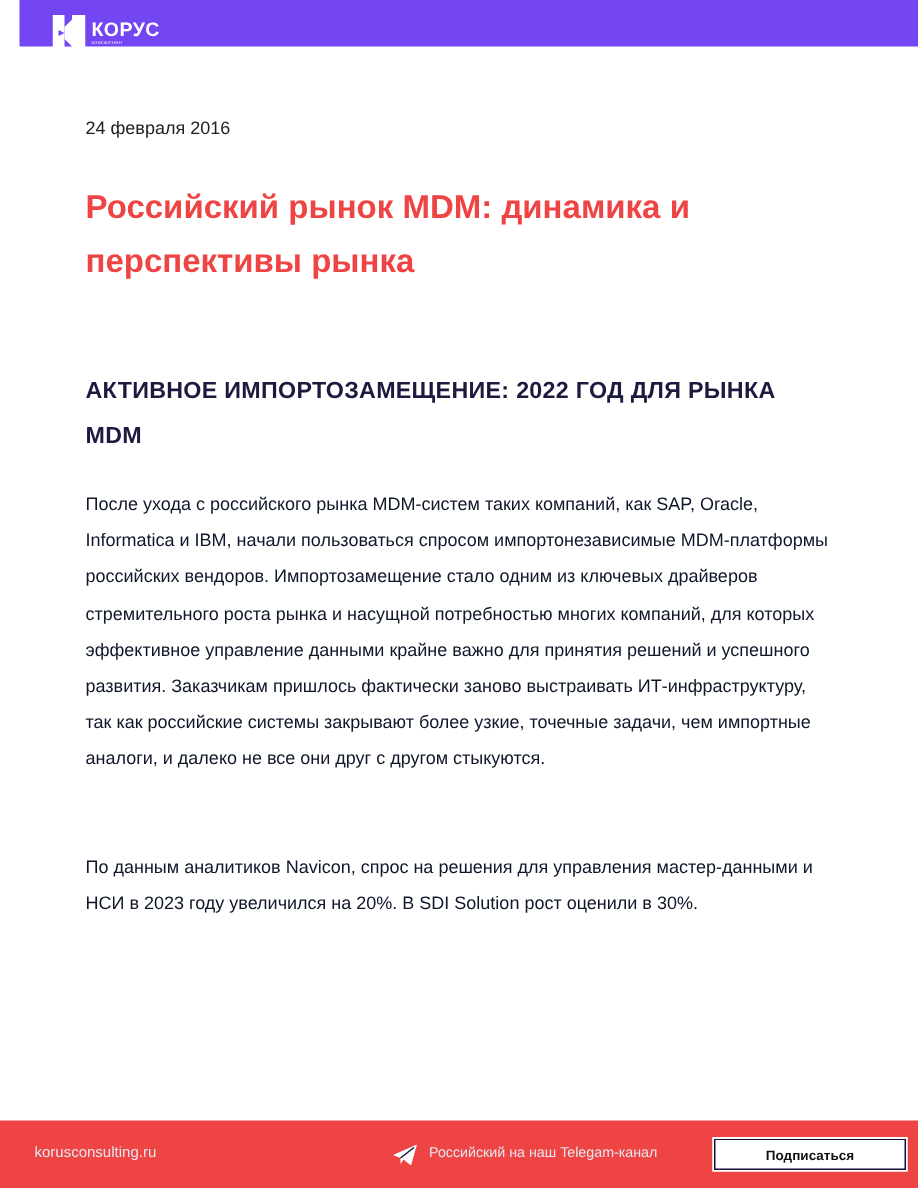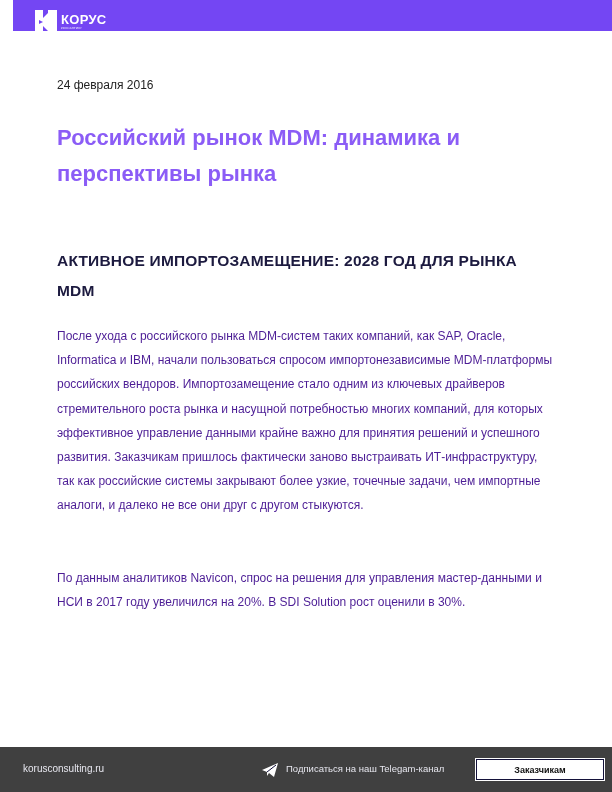--- a/index.html
+++ b/index.html
@@ -23,38 +23,38 @@
       display: flex; align-items: center; justify-content: center; margin-top: 26px;
     }
 
     .date {
       position: absolute; left: 57px; top: 78px;
       font-family: "Liberation Sans", sans-serif; font-size: 12px; color: #222;
     }
     .title {
       position: absolute; left: 57px; top: 120px; width: 500px;
       font-family: "Liberation Sans", sans-serif; font-weight: 700; font-size: 22px;
-      line-height: 36px; color: #8b5cf6;
+      line-height: 36px; color: #ef4444;
     }
     .section-heading {
       position: absolute; left: 57px; top: 246px; width: 470px;
       font-family: "Liberation Sans", sans-serif; font-weight: 700; font-size: 15.5px;
       line-height: 30px; color: #1c1a3f; letter-spacing: 0.2px;
     }
     .para {
       position: absolute; left: 57px; width: 500px;
       font-family: "Liberation Sans", sans-serif; font-size: 12px;
-      line-height: 24.2px; color: #4c1d95;
+      line-height: 24.2px; color: #0f172a;
     }
     .para1 { top: 324px; }
     .para2 { top: 566px; }
 
     .footer {
       position: absolute; left: 0; top: 747px; width: 612px; height: 45px;
-      background: #404040;
+      background: #ef4444;
     }
     .footer-site {
       position: absolute; left: 23px; top: 16px;
       font-family: "Liberation Sans", sans-serif; font-size: 10px; color: #e6e6ee;
     }
     .tg-icon { position: absolute; left: 262px; top: 15px; width: 16px; height: 14px; }
     .tg-text {
       position: absolute; left: 286px; top: 16px;
       font-family: "Liberation Sans", sans-serif; font-size: 9.5px; color: #e6e6ee;
     }
@@ -83,28 +83,28 @@
       <span class="logo-name">КОРУС</span>
       <span class="logo-sub">консалтинг</span>
     </span>
   </div>
   <button class="btn-write">Написать нам</button>
 </header>
 
 <main>
   <div class="date">24 февраля 2016</div>
   <h1 class="title">Российский рынок MDM: динамика и перспективы рынка</h1>
-  <h2 class="section-heading">АКТИВНОЕ ИМПОРТОЗАМЕЩЕНИЕ: 2028 ГОД ДЛЯ РЫНКА MDM</h2>
+  <h2 class="section-heading">АКТИВНОЕ ИМПОРТОЗАМЕЩЕНИЕ: 2022 ГОД ДЛЯ РЫНКА MDM</h2>
   <p class="para para1">После ухода с российского рынка MDM-систем таких компаний, как SAP, Oracle, Informatica и IBM, начали пользоваться спросом импортонезависимые MDM-платформы российских вендоров. Импортозамещение стало одним из ключевых драйверов стремительного роста рынка и насущной потребностью многих компаний, для которых эффективное управление данными крайне важно для принятия решений и успешного развития. Заказчикам пришлось фактически заново выстраивать ИТ-инфраструктуру, так как российские системы закрывают более узкие, точечные задачи, чем импортные аналоги, и далеко не все они друг с другом стыкуются.</p>
-  <p class="para para2">По данным аналитиков Navicon, спрос на решения для управления мастер-данными и НСИ в 2017 году увеличился на 20%. В SDI Solution рост оценили в 30%.</p>
+  <p class="para para2">По данным аналитиков Navicon, спрос на решения для управления мастер-данными и НСИ в 2023 году увеличился на 20%. В SDI Solution рост оценили в 30%.</p>
 </main>
 
 <footer class="footer">
   <a class="footer-site">korusconsulting.ru</a>
   <span class="tg-icon">
     <svg width="16" height="14" viewBox="0 0 16 14">
       <polygon points="0,7 16,0 12,14 7,10 5,13 5,9" fill="#ffffff"></polygon>
       <polyline points="5,9 14,2" stroke="#14123A" stroke-width="1" fill="none"></polyline>
     </svg>
   </span>
-  <span class="tg-text">Подписаться на наш Telegam-канал</span>
-  <button class="btn-subscribe">Заказчикам</button>
+  <span class="tg-text">Российский на наш Telegam-канал</span>
+  <button class="btn-subscribe">Подписаться</button>
 </footer>
 
 </body></html>

